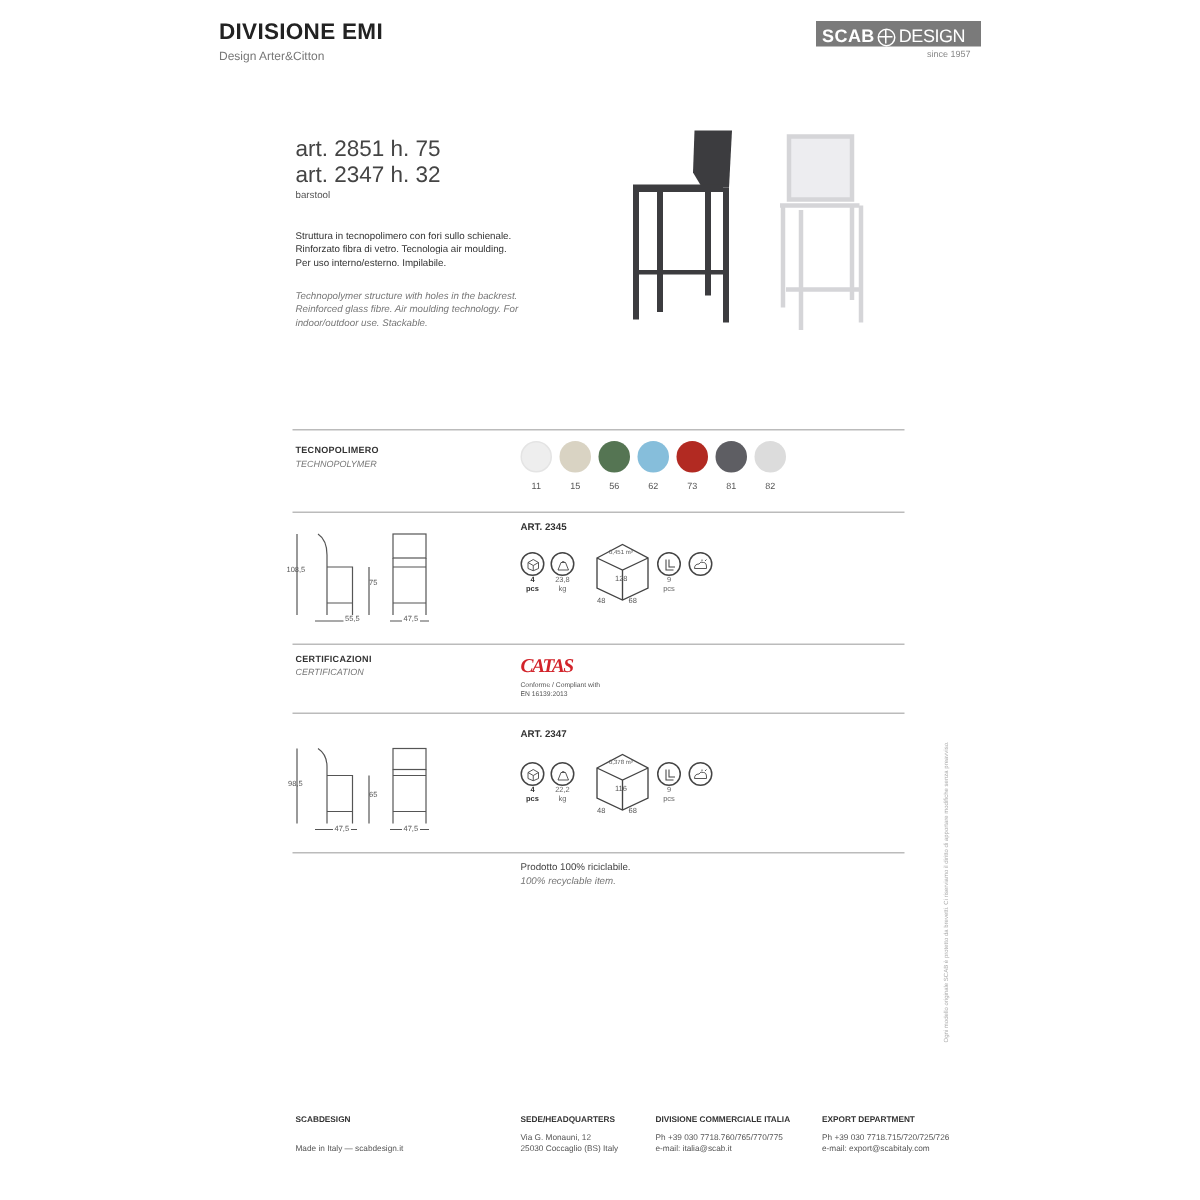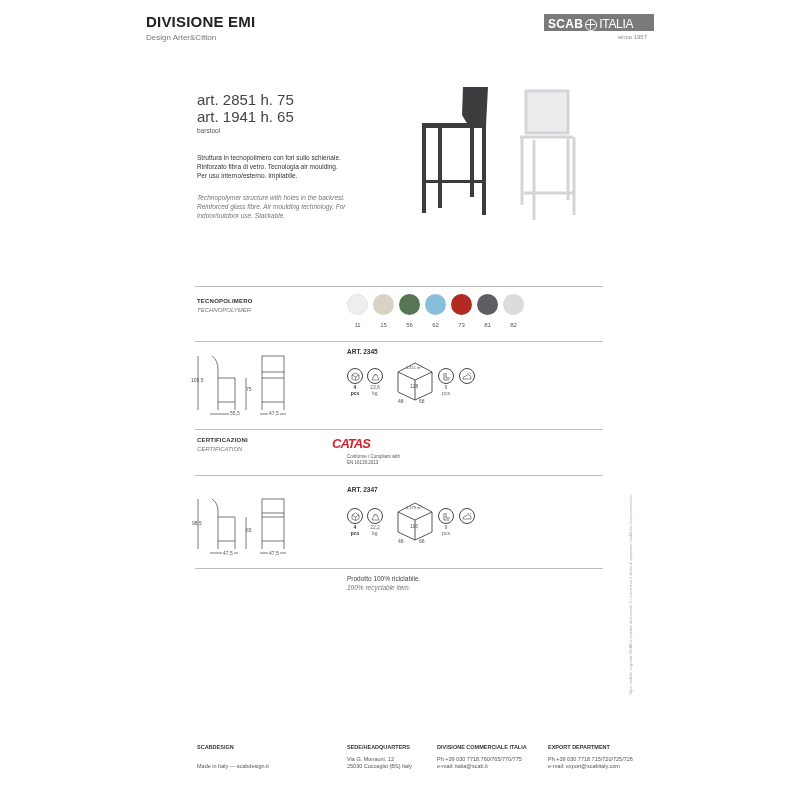--- a/index.html
+++ b/index.html
@@ -30,46 +30,46 @@
   .swatch { width:21px; height:21px; border-radius:50%; }
   .swatch-code { font-size:6px; color:#555; margin-top:7px; }
 
   .art-head { font-size:6.5px; font-weight:bold; color:#333; }
 
   .dim-text { font-size:5px; color:#555; }
   .icon-circle { width:16px; height:16px; border:1px solid #444; border-radius:50%; box-sizing:border-box; display:flex; align-items:center; justify-content:center; }
   .icon-label { font-size:5px; color:#666; text-align:center; line-height:6px; }
   .icon-label b { color:#333; }
 
-  .catas { left:332px; top:436px; font-size:13px; font-weight:bold; color:#d2232a; letter-spacing:-1px; font-style:italic; }
+  .catas { left:347px; top:436px; font-size:13px; font-weight:bold; color:#d2232a; letter-spacing:-1px; font-style:italic;font-family:Liberation Serif, serif; }
   .catas-note { left:347px; top:454px; font-size:4.5px; color:#555; line-height:6px; }
 
   .recycle { left:347px; top:574px; font-size:6.5px; color:#444; line-height:9px; }
   .recycle .en { color:#777; font-style:italic; }
 
   .footer-col { top:744px; font-size:5.5px; color:#555; line-height:7.5px; }
   .footer-col .h { font-weight:bold; color:#333; font-size:5.5px; margin-bottom:4px; }
 
   .side-text { left:628px; top:375px; width:320px; height:8px; font-size:4px; color:#aaa; transform-origin:left top; transform:rotate(-90deg) translateX(-320px); white-space:nowrap; overflow:hidden; }
 </style>
 </head>
 <body>
 
 <div class="abs title">DIVISIONE EMI</div>
 <div class="abs subtitle">Design Arter&amp;Citton</div>
 <div class="abs logo">
   <span class="scab">SCAB</span>
   <span class="globe"></span>
-  <span class="design">ITALIA</span>
+  <span class="design">DESIGN</span>
 </div>
 <div class="abs since">since 1957</div>
 
 <div class="abs art-lines">
   <div>art. 2851  h. 75</div>
-  <div>art. 1941  h. 65</div>
+  <div>art. 2347  h. 32</div>
 </div>
 <div class="abs barstool">barstool</div>
 <div class="abs desc-it">Struttura in tecnopolimero con fori sullo schienale. Rinforzato fibra di vetro. Tecnologia air moulding. Per uso interno/esterno. Impilabile.</div>
 <div class="abs desc-en">Technopolymer structure with holes in the backrest. Reinforced glass fibre. Air moulding technology. For indoor/outdoor use. Stackable.</div>
 
 <svg class="abs" style="left:408px; top:85px;" width="180" height="135">
 
   <g fill="#3c3c3f">
     <path d="M55 2 L80 2 L78 40 L60 40 L54 30 Z"></path>
     <rect x="14" y="38" width="60" height="5"></rect>

